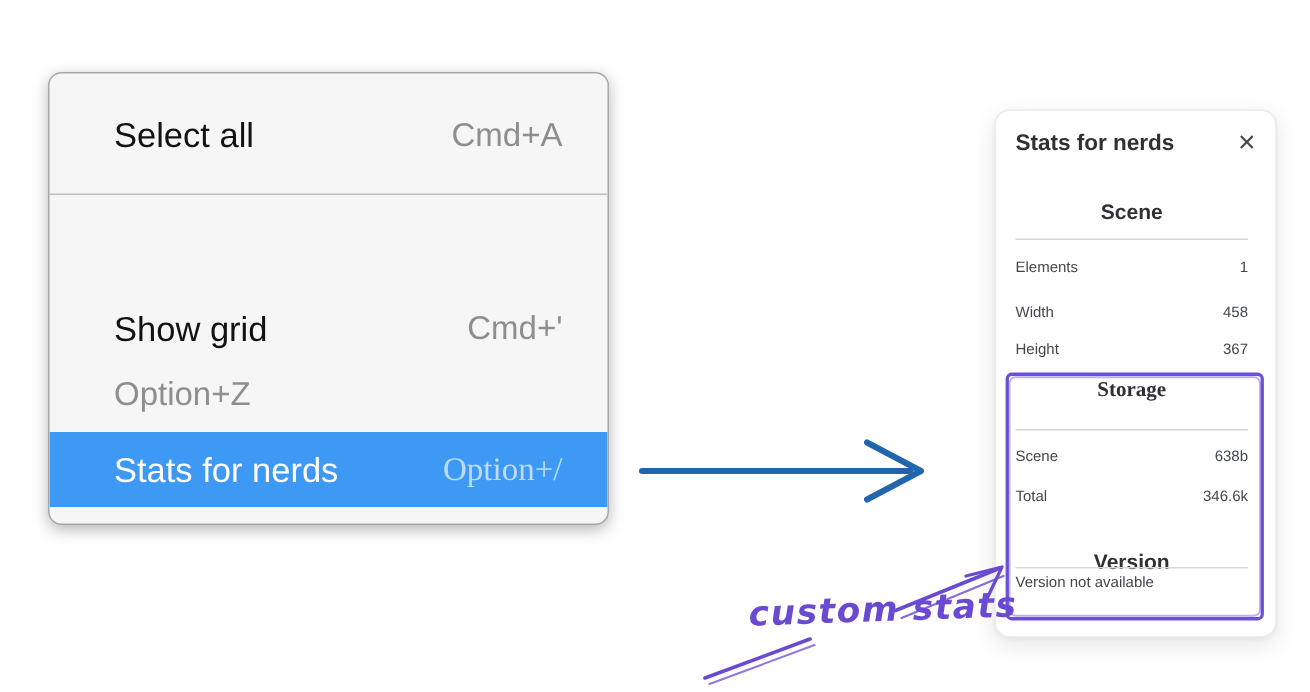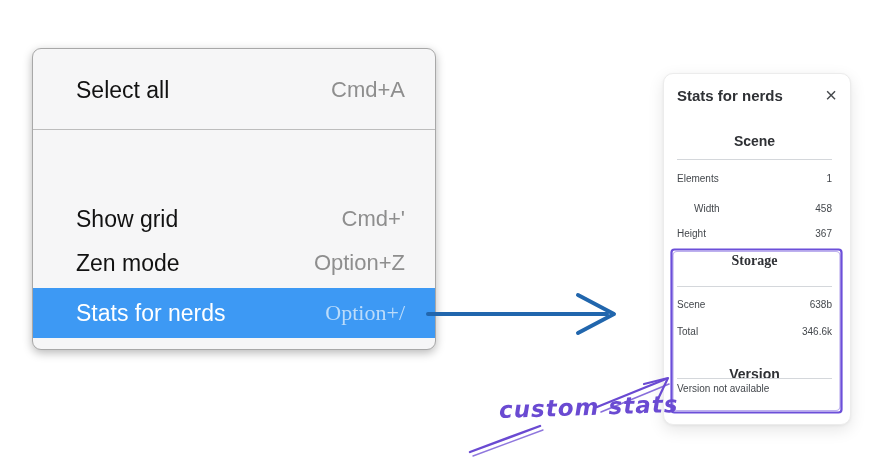--- a/index.html
+++ b/index.html
@@ -1,21 +1,21 @@
 <!DOCTYPE html>
 <html><head>
 <meta charset="utf-8">
 <style>
   * { margin: 0; padding: 0; box-sizing: border-box; }
   html, body { width: 873px; height: 461px; background: #ffffff; overflow: hidden; }
   body { position: relative; font-family: "Liberation Sans", sans-serif; }
 
   
   .menu {
-    position: absolute; left: 32px; top: 48px; width: 404px; height: 302px;
+    position: absolute; left: 32px; top: 48px; width: 374px; height: 302px;
     background: #f6f6f7; border: 1px solid #a8a8a8; border-radius: 9px;
     box-shadow: 0 3px 10px rgba(0,0,0,0.28);
     overflow: hidden;
   }
   .mi {
     position: absolute; left: 0; right: 0; height: 48px;
     padding: 0 30px 0 43px;
     display: flex; align-items: center; justify-content: space-between;
     font-size: 23px; color: #121212; cursor: default;
   }
@@ -51,21 +51,21 @@
   }
   .panel .hr { position: absolute; left: 13px; right: 18px; height: 1px; background: #d4d7db; }
   .prow {
     position: absolute; left: 13px; right: 18px; height: 20px;
     display: flex; align-items: center; justify-content: space-between;
     font-size: 10px; color: #43474c;
   }
   .sec-h.h-scene   { top: 59px; }
   .hr.hr-scene     { top: 85px; }
   .prow.r-elements { top: 94px; }
-  .prow.r-width    { top: 124px; margin-left: 17px; }
+  .prow.r-width    { top: 124px; }
   .prow.r-height   { top: 149px; }
   .sec-h.h-storage { top: 179px; font-family: Liberation Serif, serif; }
   .hr.hr-storage   { top: 212px; }
   .prow.r-scene    { top: 220px; }
   .prow.r-total    { top: 247px; }
   .sec-h.h-version { top: 292px; }
   .hr.hr-version   { top: 304px; }
   .p-note { position: absolute; left: 13px; top: 309px; font-size: 10px; color: #43474c; white-space: nowrap; }
 
   
@@ -87,21 +87,20 @@
   <div class="mi mi-1">
     <span class="lbl">Select all</span>
     <span class="short">Cmd+A</span>
   </div>
   <div class="divider"></div>
   <div class="mi mi-2">
     <span class="lbl">Show grid</span>
     <span class="short">Cmd+'</span>
   </div>
   <div class="mi mi-3">
-    <span class="lbl">Zen mode</span>
     <span class="short">Option+Z</span>
   </div>
   <div class="mi mi-4">
     <span class="lbl">View mode</span>
     <span class="short">Option+R</span>
   </div>
   <div class="mi mi-5 selected">
     <span class="lbl">Stats for nerds</span>
     <span class="short">Option+/</span>
   </div>

